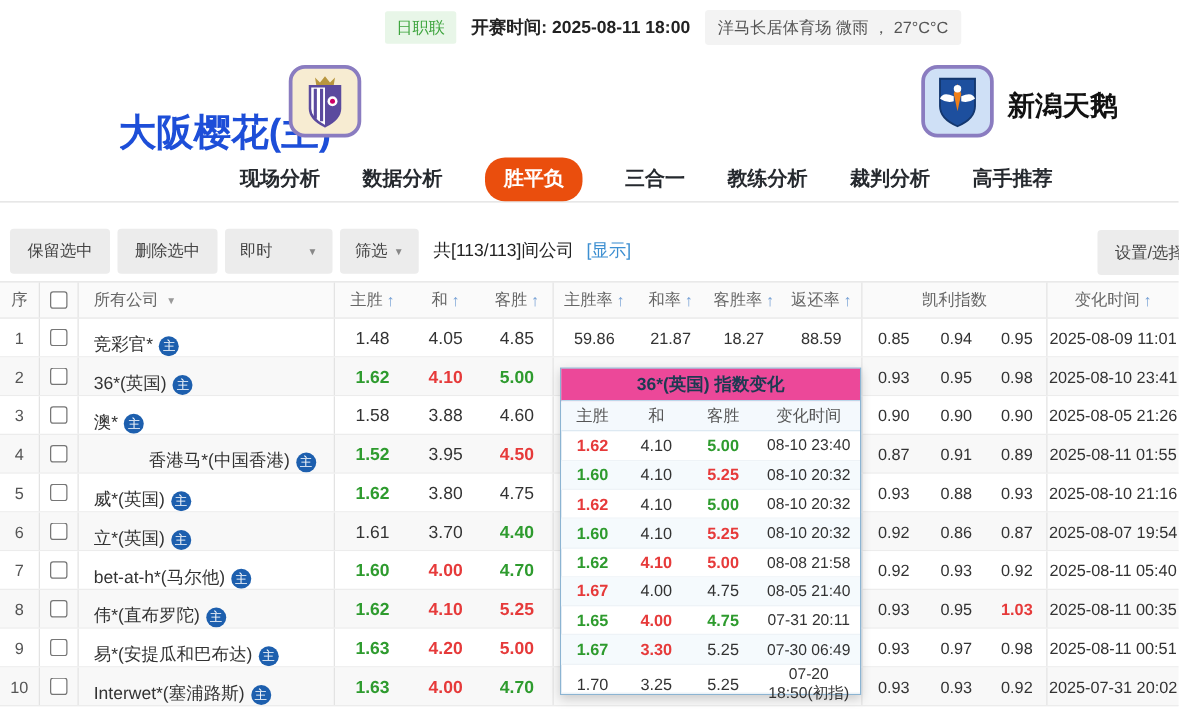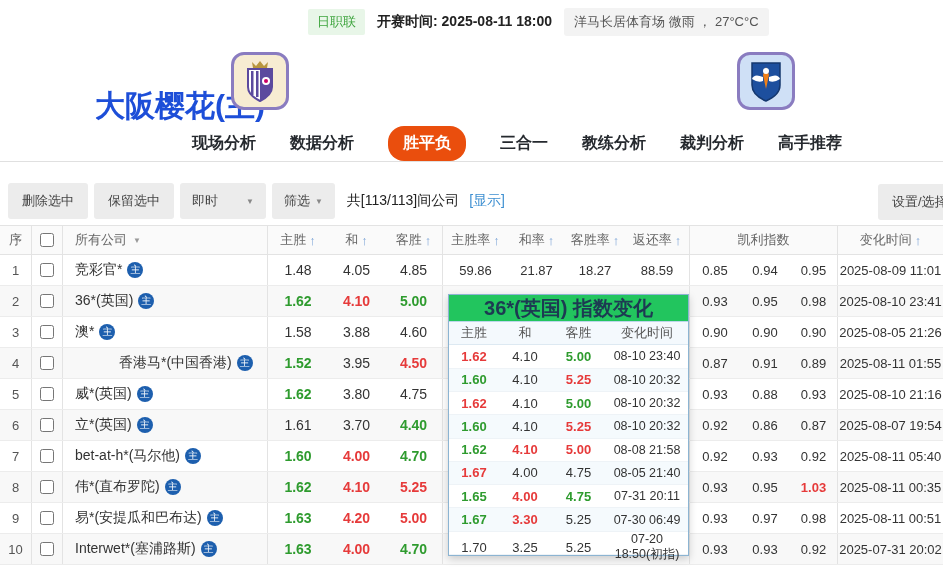--- a/index.html
+++ b/index.html
@@ -40,38 +40,38 @@
   .count-text{margin-left:6px;color:#222;font-size:14px;}
   .show-link{color:var(--link);margin-left:4px;cursor:pointer;font-size:14px;}
   .settings-btn{position:absolute;left:878px;top:184px;background:#ececec;color:#444;border:none;padding:9px 14px;border-radius:3px;font-size:13px;white-space:nowrap;cursor:pointer;}
 
   
   .otable{position:absolute;top:225px;left:0;width:943px;}
   .thead{display:grid;grid-template-columns:32px 31px 205px 60px 57px 58px 65px 57px 60px 65px 148px 105px;height:30px;border-top:1px solid var(--border);border-bottom:1px solid var(--border);background:#fafafa;color:#666;font-size:13px;align-items:center;}
   .trow{display:grid;grid-template-columns:32px 31px 205px 60px 57px 58px 65px 57px 60px 65px 50px 50px 48px 105px;height:31px;border-bottom:1px solid var(--rowsep);align-items:center;background:#fff;}
   .trow.alt{background:#f8f8f8;}
   .cell{text-align:center;font-size:14px;color:#333;overflow:hidden;white-space:nowrap;}
-  .cell.left{text-align:left;padding-left:12px;display:flex;align-items:center;gap:5px;}
+  .cell.left{text-align:left;padding-left:12px;display:flex;align-items:flex-end;gap:5px;}
   .cell.seq{font-size:13px;color:#555;}
   .cell.small{font-size:13px;}
   .b-r{border-right:1px solid var(--border);height:100%;display:flex;align-items:center;justify-content:center;}
   .b-r.left{justify-content:flex-start;}
   .hcell{display:flex;align-items:center;justify-content:center;gap:3px;height:100%;}
   .hcell.left{justify-content:flex-start;padding-left:12px;text-align:right;}
   .sort-arrow{color:var(--arrow);font-weight:900;font-size:13px;}
   .hdr-caret{font-size:8px;color:#999;margin-left:3px;}
   .c-g{color:var(--green);font-weight:bold;}
   .c-r{color:var(--red);font-weight:bold;}
   .c-k{color:#333;font-weight:normal;}
   .badge-main{display:inline-flex;align-items:center;justify-content:center;width:16px;height:16px;border-radius:50%;background:var(--badge);color:#fff;font-size:10px;flex:0 0 16px;}
   input[type=checkbox]{width:14px;height:14px;accent-color:#888;}
 
   
   .popup{position:absolute;left:448px;top:294px;width:241px;height:262px;background:#fff;border:1px solid #8cb4d2;box-shadow:0 3px 8px rgba(0,0,0,.18);display:flex;flex-direction:column;z-index:5;}
-  .popup-title{height:27px;background:#22c55e;color:#1d3a52;font-size:20px;font-weight:bold;display:flex;align-items:center;justify-content:center;border-bottom:1px solid #bcd7ea;}
+  .popup-title{height:27px;background:#ec4899;color:#1d3a52;font-size:14px;font-weight:bold;display:flex;align-items:center;justify-content:center;border-bottom:1px solid #bcd7ea;}
   .popup-head{height:25px;background:#f4f9fd;display:grid;grid-template-columns:50px 52px 55px 82px;align-items:center;color:#555;font-size:13px;border-bottom:1px solid #dde9f2;}
   .popup-head div{text-align:center;}
   .popup-row{height:23.3px;display:grid;grid-template-columns:50px 52px 55px 82px;align-items:center;font-size:13px;border-bottom:1px solid #eef3f7;}
   .popup-row.alt{background:#f5fafd;}
   .popup-row div{text-align:center;}
   .popup-time{color:#333;font-size:12.5px;}
 </style>
 </head>
 <body>
 
@@ -100,34 +100,35 @@
   </div>
   <div class="logo-box logo-away">
     <svg width="40" height="44" viewBox="0 0 40 44">
       <path d="M6 4 H34 V26 Q34 36 20 42 Q6 36 6 26 Z" fill="#1d4f9e" stroke="#14376e" stroke-width="1.5"></path>
       <path d="M20 8 L23 16 L20 30 L17 16 Z" fill="#f08018"></path>
       <path d="M17 18 Q8 14 6 20 Q12 24 17 22 Z" fill="#fff"></path>
       <path d="M23 18 Q32 14 34 20 Q28 24 23 22 Z" fill="#fff"></path>
       <circle cx="20" cy="12" r="3" fill="#fff"></circle>
     </svg>
   </div>
+  <div class="team-away-name">新潟天鹅</div>
 
   <div class="nav">
     <span class="nav-tab">现场分析</span>
     <span class="nav-tab">数据分析</span>
     <span class="nav-tab active">胜平负</span>
     <span class="nav-tab">三合一</span>
     <span class="nav-tab">教练分析</span>
     <span class="nav-tab">裁判分析</span>
     <span class="nav-tab">高手推荐</span>
   </div>
 
   <div class="toolbar">
+    <button class="tbtn">保留选中</button>
     <button class="tbtn">删除选中</button>
-    <button class="tbtn">保留选中</button>
     <div class="tselect">
       <span>即时</span>
       <span class="caret">▼</span>
     </div>
     <div class="tfilter">
       <span>筛选</span>
       <span class="caret">▼</span>
     </div>
     <span class="count-text">共[113/113]间公司</span>
     <span class="show-link">[显示]</span>

